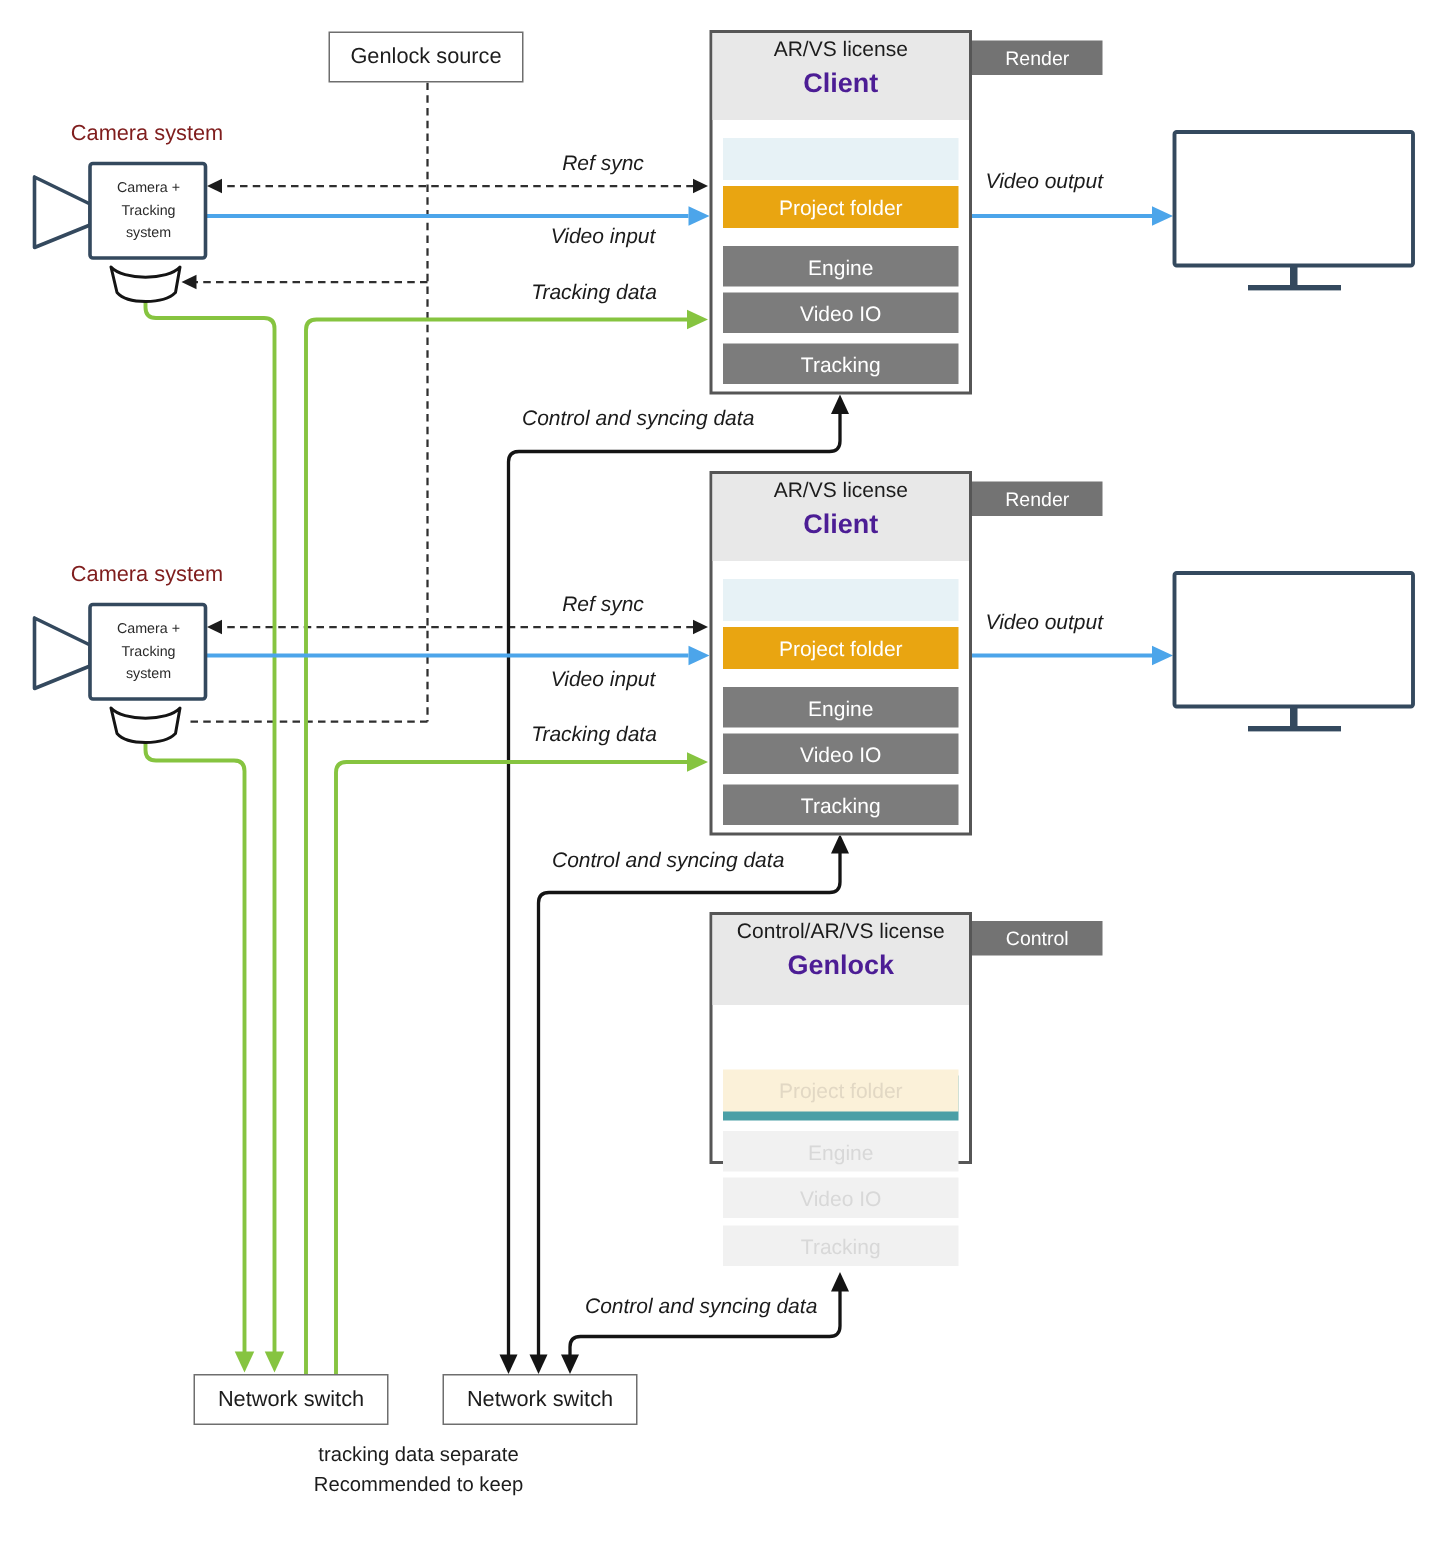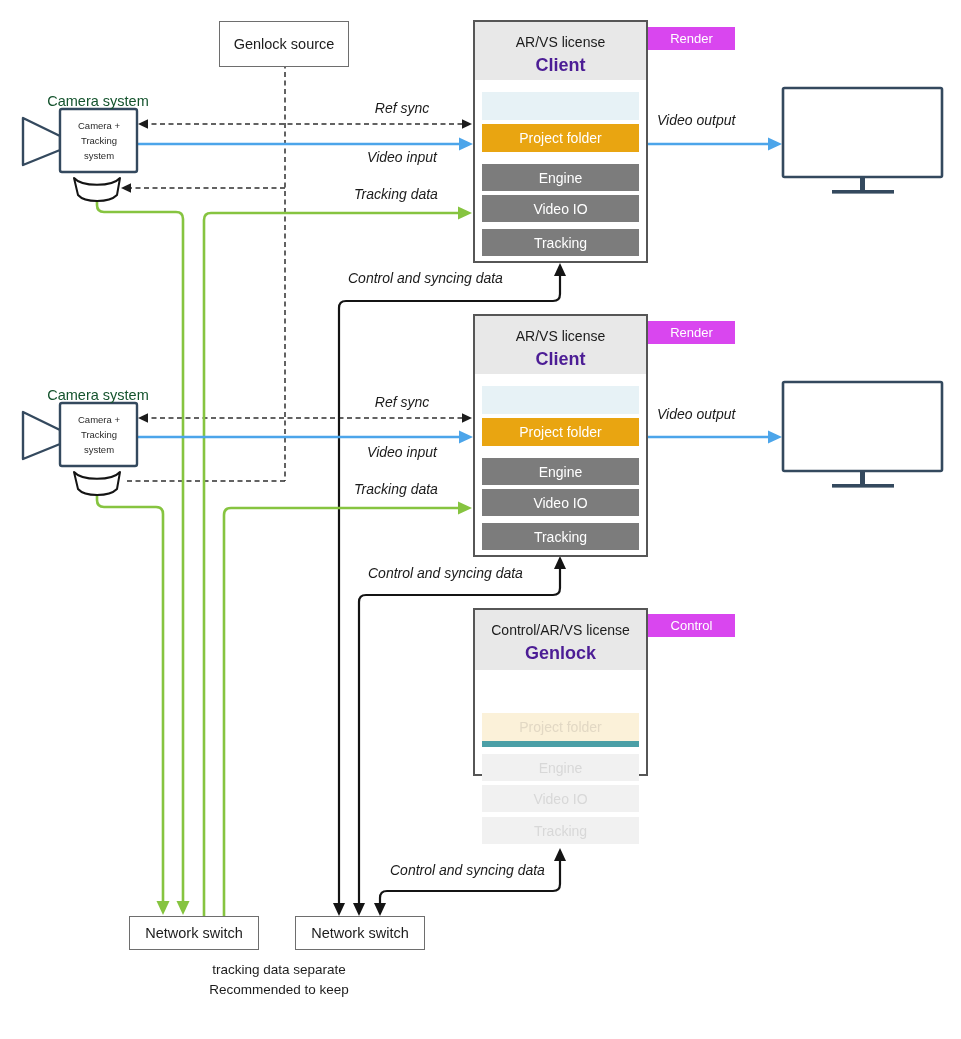--- a/index.html
+++ b/index.html
@@ -39,21 +39,20 @@
     background: #ffffff;
     border: 2px solid #565656;
     z-index: 2;
   }
   .component .hd {
     position: absolute;
     left: 0; top: 0; right: 0;
     height: 58px;
     background: #e8e8e8;
     text-align: center;
-    padding-top: 10px;
     line-height: 1.45;
   }
   .component .hd .t1 { font-size: 14px; color: #1c1c1c; }
   .component .hd .t2 { font-size: 18px; font-weight: bold; color: #4c1d95; }
   .row {
     position: absolute;
     left: 7px;
     width: 157px;
     display: flex;
     align-items: center;
@@ -73,21 +72,21 @@
   .row-folder-faded  { top: 103px; height: 28px; background: #fbf1d9; color: #e2d8c4; }
   .row-faded-1       { top: 144px; height: 27px; }
   .row-faded-2       { top: 175px; height: 27px; }
   .row-faded-3       { top: 207px; height: 27px; }
   .row-faded         { background: #f1f1f1; color: #d8d8d8; }
 
   .tag {
     position: absolute;
     width: 87px;
     height: 23px;
-    background: #d946ef;
+    background: #737373;
     color: #ffffff;
     font-size: 13px;
     display: flex;
     align-items: center;
     justify-content: center;
     z-index: 3;
   }
 
   .linelabel {
     position: absolute;
@@ -97,23 +96,22 @@
     z-index: 2;
     white-space: nowrap;
   }
   .r { text-align: center; }
 
   .camlabel {
     position: absolute;
     width: 116px;
     text-align: center;
     font-size: 14.5px;
-    color: #14532d;
-    z-index: 2;
-    margin-top: 12px;
+    color: #7f1d1d;
+    z-index: 2;
   }
   .cambody-text {
     position: absolute;
     width: 74px;
     text-align: center;
     font-size: 9.5px;
     line-height: 1.6;
     color: #2a2a2a;
     z-index: 2;
   }
@@ -207,21 +205,21 @@
       <rect x="860" y="177" width="5" height="13" fill="#34495e"></rect>
       <rect x="832" y="190" width="62" height="3.6" fill="#34495e"></rect>
     </g>
     <g transform="translate(0,294)">
       <rect x="783" y="88" width="159" height="89" rx="1.5" fill="#ffffff" stroke="#34495e" stroke-width="2.6"></rect>
       <rect x="860" y="177" width="5" height="13" fill="#34495e"></rect>
       <rect x="832" y="190" width="62" height="3.6" fill="#34495e"></rect>
     </g>
   </svg>
 
-  <div class="plainbox" style="left:219px; top:21px; width:130px; height:46px;">
+  <div class="plainbox" style="left:219px; top:21px; width:130px; height:34px;">
     <span>Genlock source</span>
   </div>
 
   <div class="camlabel" style="left:40px; top:81px;">Camera system</div>
   <div class="cambody-text" style="left:62px; top:118px;">
     <div>Camera +</div>
     <div>Tracking</div>
     <div>system</div>
   </div>
 

